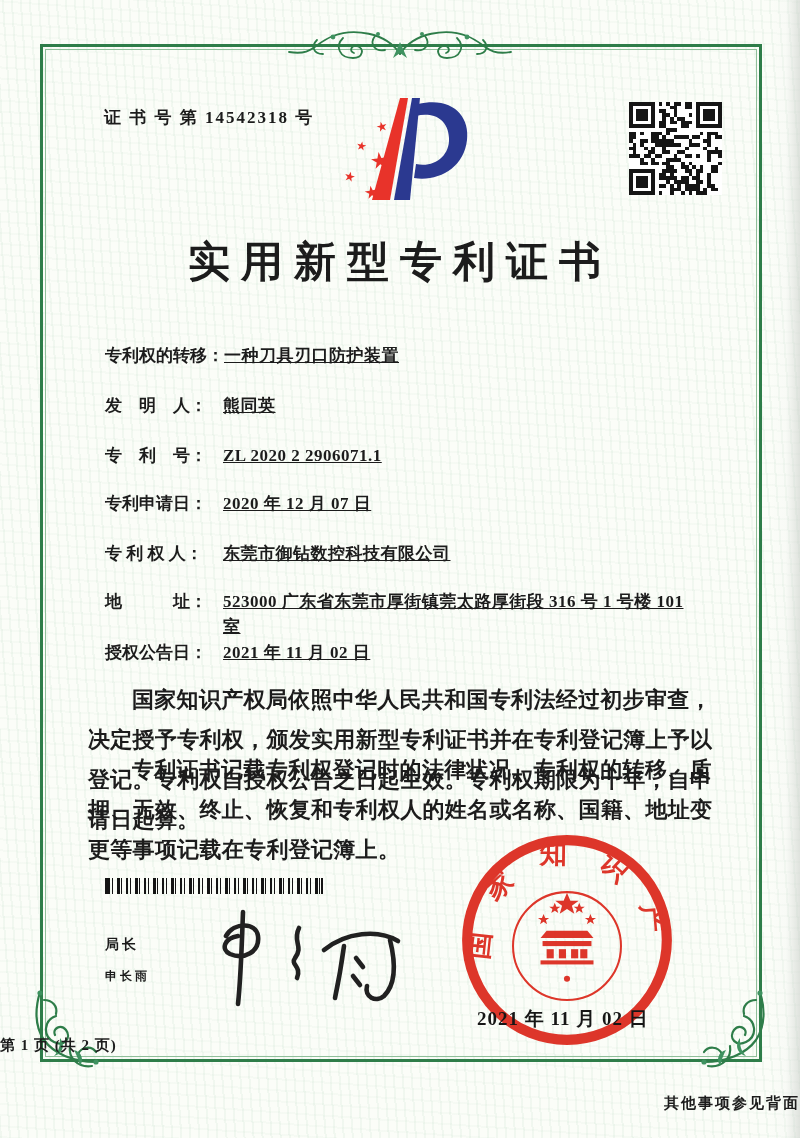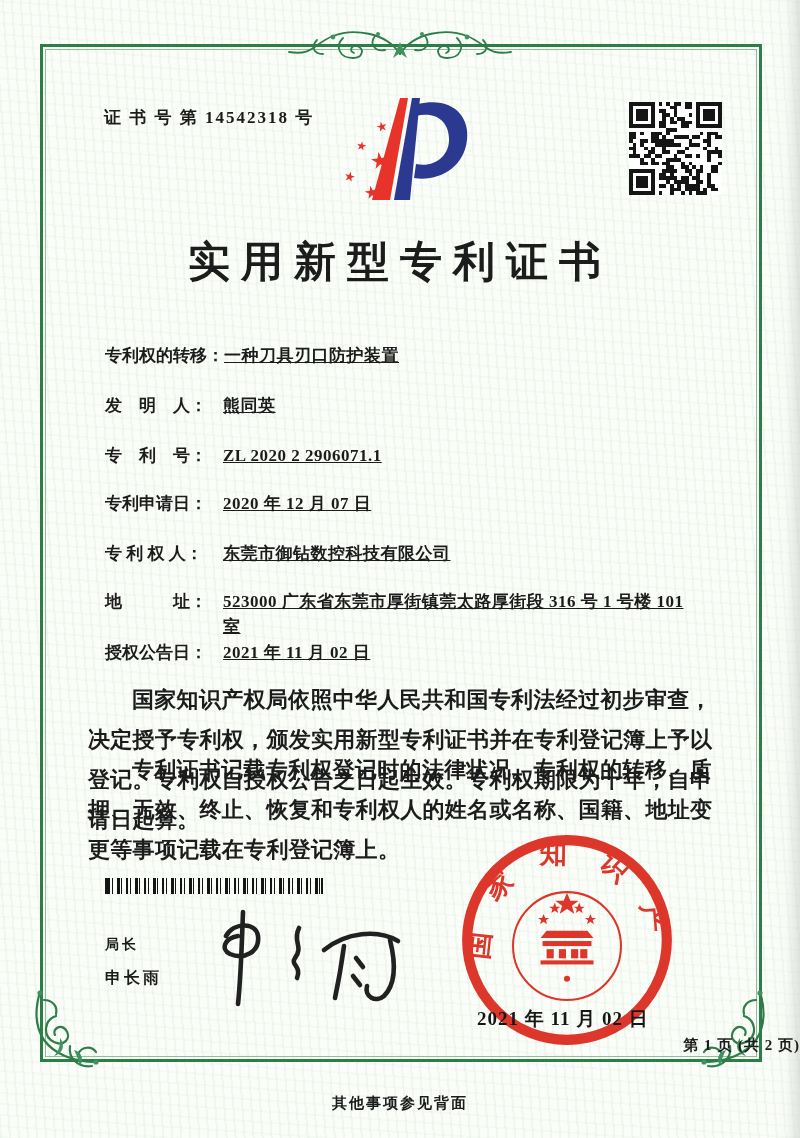--- a/index.html
+++ b/index.html
@@ -44,26 +44,26 @@
     text-indent:2em; letter-spacing:.3px;
   }
   
   .barcode{
     left:105px; top:878px; width:213px; height:16px;
     background:
       repeating-linear-gradient(90deg,#141414 0 2px,rgba(0,0,0,0) 2px 4px,#141414 4px 5px,rgba(0,0,0,0) 5px 9px,#141414 9px 12px,rgba(0,0,0,0) 12px 13px,#141414 13px 14px,rgba(0,0,0,0) 14px 18px);
     border-left:3px solid #141414; border-right:2px solid #141414;
   }
   .signer-title{ left:105px; top:936px; font-size:14px; font-weight:600; letter-spacing:3px;}
-  .signer-name{ left:105px; top:968px; font-size:16px; font-weight:600; letter-spacing:3px;}
+  .signer-name{ left:105px; top:968px; font-size:12px; font-weight:600; letter-spacing:3px;}
   .signature{ left:196px; top:896px; width:220px; height:116px;}
   .seal{ left:457px; top:830px; width:220px; height:220px; opacity:.94;}
   .seal-date{ left:477px; top:1006px; font-size:19px; font-weight:600; letter-spacing:1px; color:#161616; z-index:5;}
-  .page-no{ left:0; top:1036px; width:100%; text-align:right; font-size:15px; font-weight:600; letter-spacing:1px;}
-  .back-note{ left:0; top:1094px; width:100%; text-align:center; font-size:15px; font-weight:700; letter-spacing:2px;}
+  .page-no{ left:0; top:1036px; width:100%; text-align:left; font-size:15px; font-weight:600; letter-spacing:1px;}
+  .back-note{ left:0; top:1094px; width:100%; text-align:right; font-size:15px; font-weight:700; letter-spacing:2px;}
   
   .orn-top{ left:283px; top:24px; width:234px; height:46px;}
   .orn-bl{ left:26px; top:988px; width:92px; height:92px;}
   .orn-br{ left:682px; top:988px; width:92px; height:92px; transform:scaleX(-1);}
   svg{display:block;}
 </style>
 </head>
 <body>
 
 <svg width="0" height="0" style="position:absolute" aria-hidden="true">

